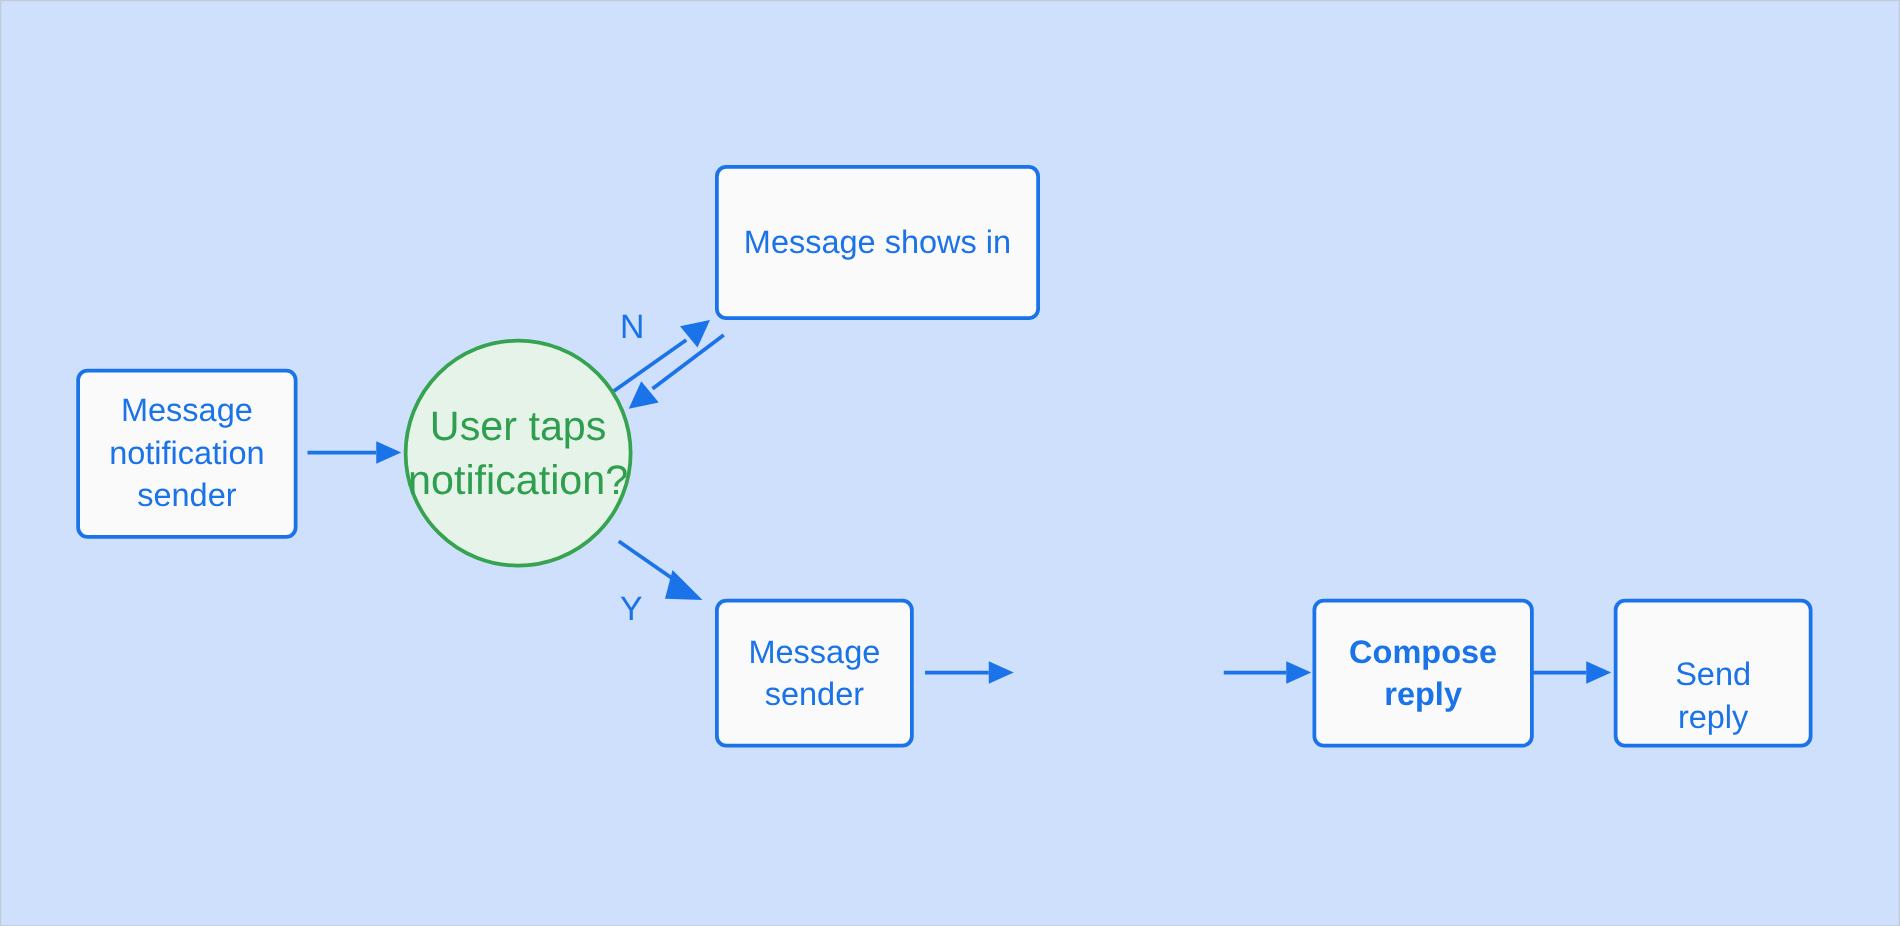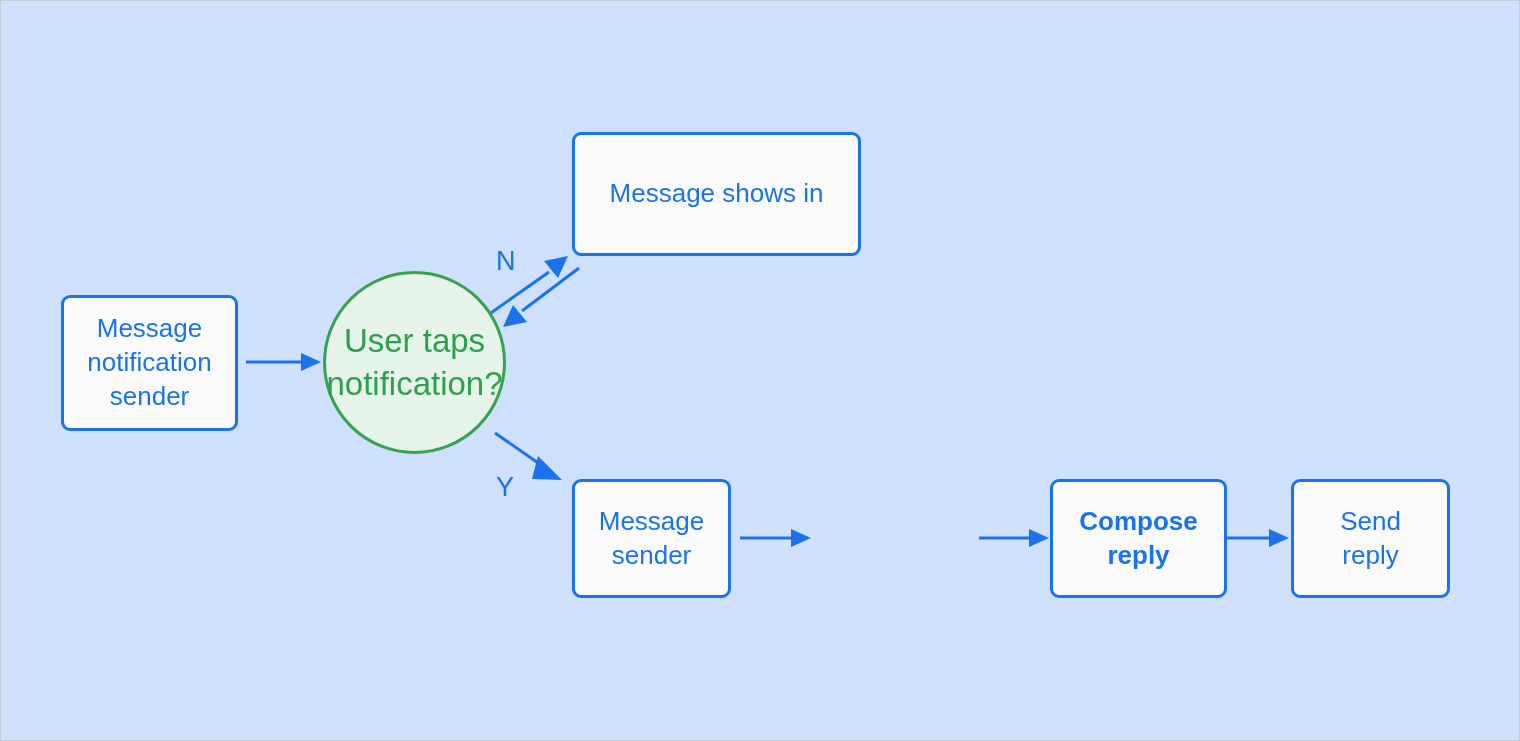--- a/index.html
+++ b/index.html
@@ -123,42 +123,42 @@
     </span>
   </div>
 
   <div class="node circle" style="left:322px; top:270px; width:183px; height:183px;">
     <span>
       <span>User taps</span><br>
       <span>notification?</span>
     </span>
   </div>
 
-  <div class="node box" style="left:571px; top:131px; width:289px; height:124px;">
+  <div class="node box" style="left:571px; top:131px; width:260px; height:124px;">
     <span>
       <span>Message shows in</span><br>
     </span>
   </div>
 
   <div class="node box" style="left:571px; top:478px; width:159px; height:119px;">
     <span>
       <span>Message</span><br>
       <span>sender</span>
     </span>
   </div>
 
 
   <div class="node box" style="left:1049px; top:478px; width:177px; height:119px;font-weight:bold;">
     <span>
       <span>Compose</span><br>
       <span>reply</span>
     </span>
   </div>
 
-  <div class="node box" style="left:1290px; top:478px; width:159px; height:119px;">
+  <div class="node box" style="left:1290px; top:478px; width:159px; height:119px;align-items:flex-end;">
     <span>
       <span>Send</span><br>
       <span>reply</span>
     </span>
   </div>
 
   <div class="edge-label" style="left:495px; top:247px;">N</div>
 
   <div class="edge-label" style="left:495px; top:473px;">Y</div>
 

